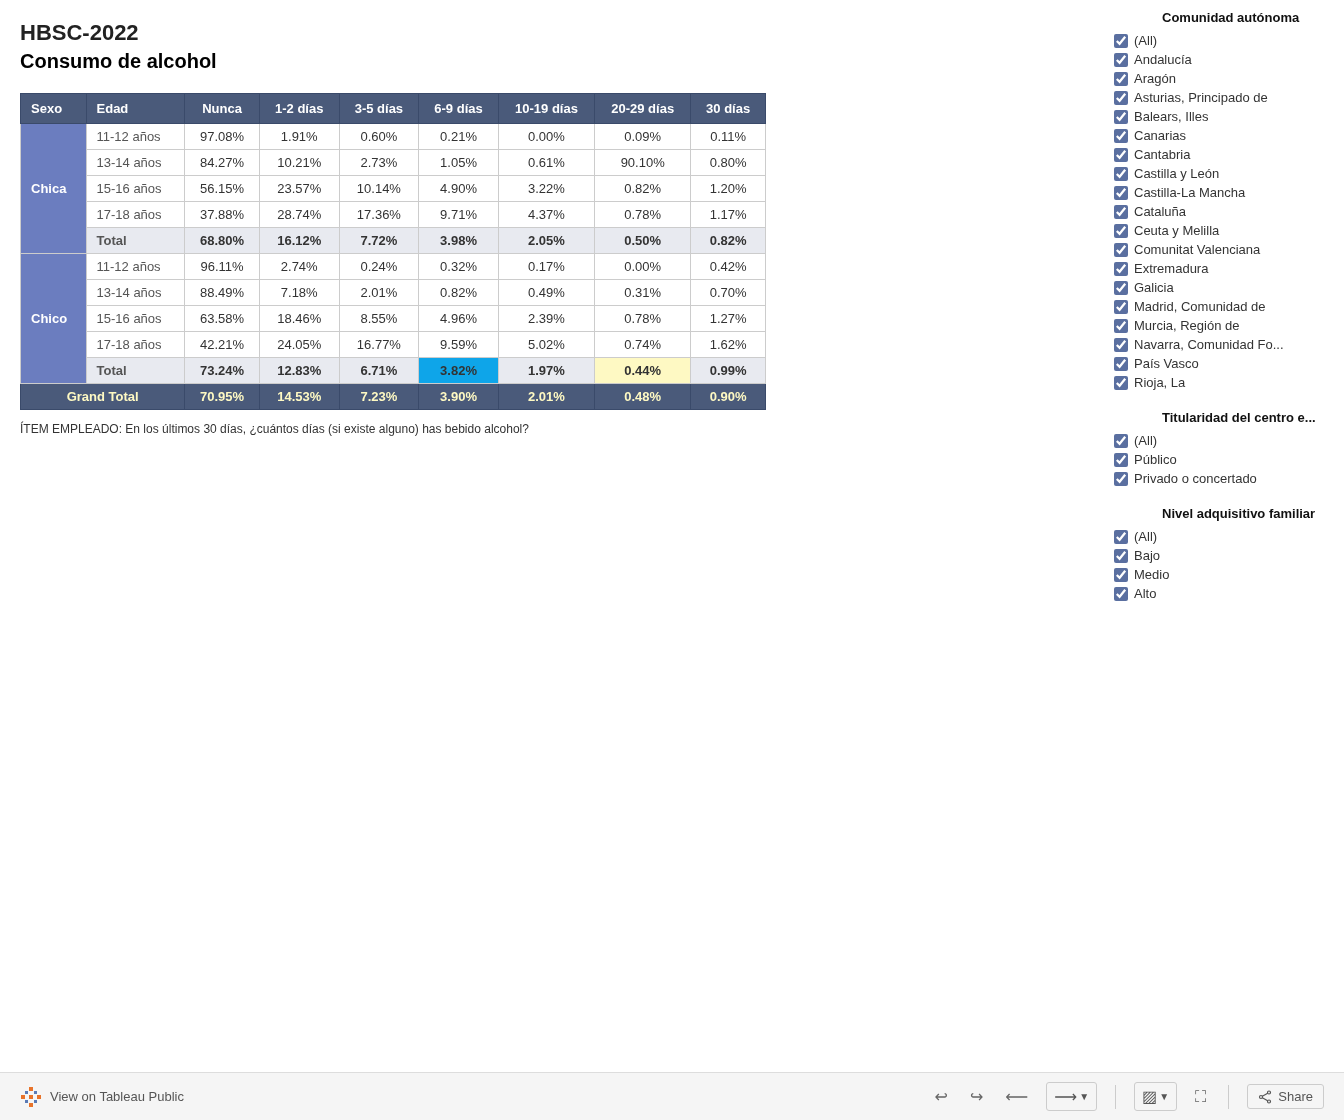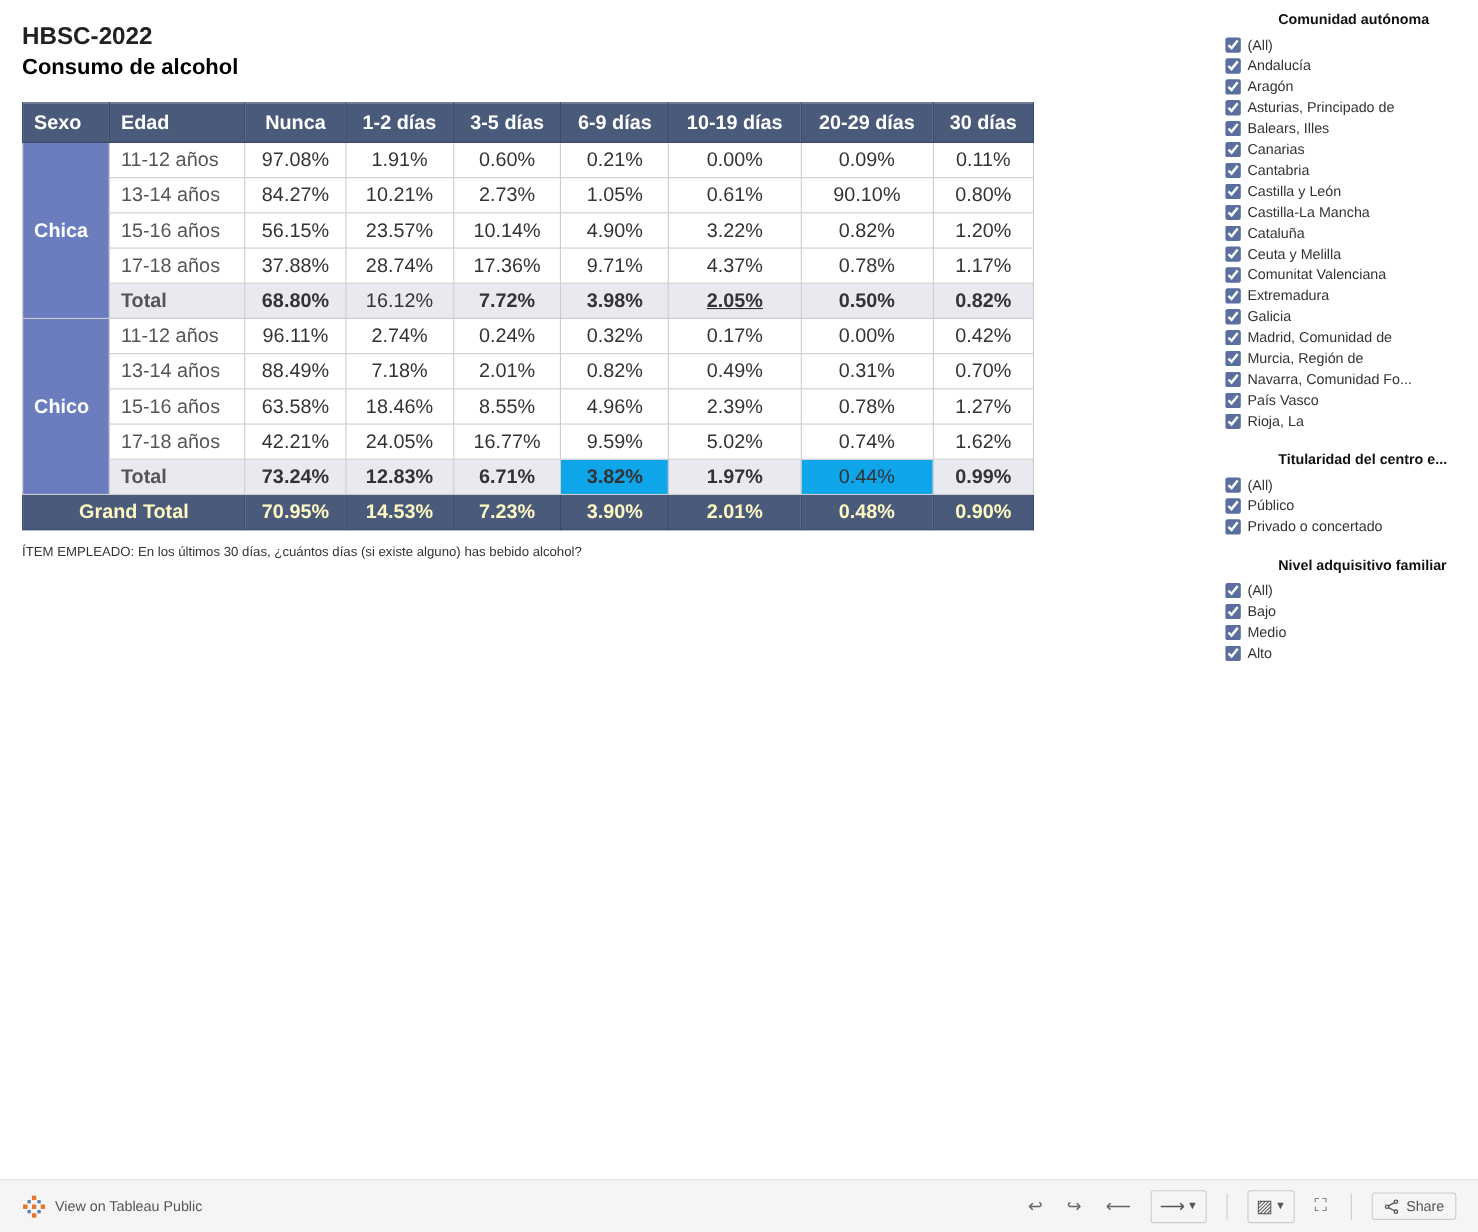--- a/index.html
+++ b/index.html
@@ -28,22 +28,22 @@
 
     .page-subtitle {
       font-size: 20px;
       font-weight: bold;
       color: #000000;
       margin-bottom: 20px;
     }
 
     .data-table {
       border-collapse: collapse;
-      width: 920px;
-      font-size: 18px;
+      width: 746px;
+      font-size: 13px;
     }
 
     .data-table th {
       background: #4a5a7a;
       color: #fff;
       padding: 7px 10px;
       text-align: center;
       font-weight: bold;
       border: 1px solid #3a4a6a;
     }
@@ -269,24 +269,24 @@
           <td>28.74%</td>
           <td>17.36%</td>
           <td>9.71%</td>
           <td>4.37%</td>
           <td>0.78%</td>
           <td>1.17%</td>
         </tr>
         <tr class="total-row">
           <td class="label-cell" style="font-weight: bold; background: rgb(232, 234, 240);">Total</td>
           <td style="font-weight: bold; background: rgb(232, 234, 240);">68.80%</td>
-          <td style="font-weight: normal; background: rgb(232, 234, 240);">16.12%</td>
+          <td style="font-weight: bold; background: rgb(232, 234, 240);">16.12%</td>
           <td style="font-weight: bold; background: rgb(232, 234, 240);">7.72%</td>
           <td style="font-weight: bold; background: rgb(232, 234, 240);">3.98%</td>
-          <td style="font-weight: bold; background: rgb(232, 234, 240); text-decoration: underline;">2.05%</td>
+          <td style="font-weight: bold; background: rgb(232, 234, 240);">2.05%</td>
           <td style="font-weight: bold; background: rgb(232, 234, 240);">0.50%</td>
           <td style="font-weight: bold; background: rgb(232, 234, 240);">0.82%</td>
         </tr>
         <tr>
           <td class="sexo-cell" rowspan="5">Chico</td>
           <td class="label-cell">11-12 años</td>
           <td>96.11%</td>
           <td>2.74%</td>
           <td>0.24%</td>
           <td>0.32%</td>
@@ -324,21 +324,21 @@
           <td>0.74%</td>
           <td>1.62%</td>
         </tr>
         <tr class="total-row">
           <td class="label-cell" style="font-weight: bold; background: rgb(232, 234, 240);">Total</td>
           <td style="font-weight: bold; background: rgb(232, 234, 240);">73.24%</td>
           <td style="font-weight: bold; background: rgb(232, 234, 240);">12.83%</td>
           <td style="font-weight: bold; background: rgb(232, 234, 240);">6.71%</td>
           <td style="font-weight: bold; background: #0ea5e9;">3.82%</td>
           <td style="font-weight: bold; background: rgb(232, 234, 240);">1.97%</td>
-          <td style="font-weight: normal; background: #0ea5e9;">0.44%</td>
+          <td style="font-weight: bold; background: #fef9c3;">0.44%</td>
           <td style="font-weight: bold; background: rgb(232, 234, 240);">0.99%</td>
         </tr>
         <tr class="grand-total-row">
           <td colspan="2">Grand Total</td>
           <td>70.95%</td>
           <td>14.53%</td>
           <td>7.23%</td>
           <td>3.90%</td>
           <td>2.01%</td>
           <td>0.48%</td>

